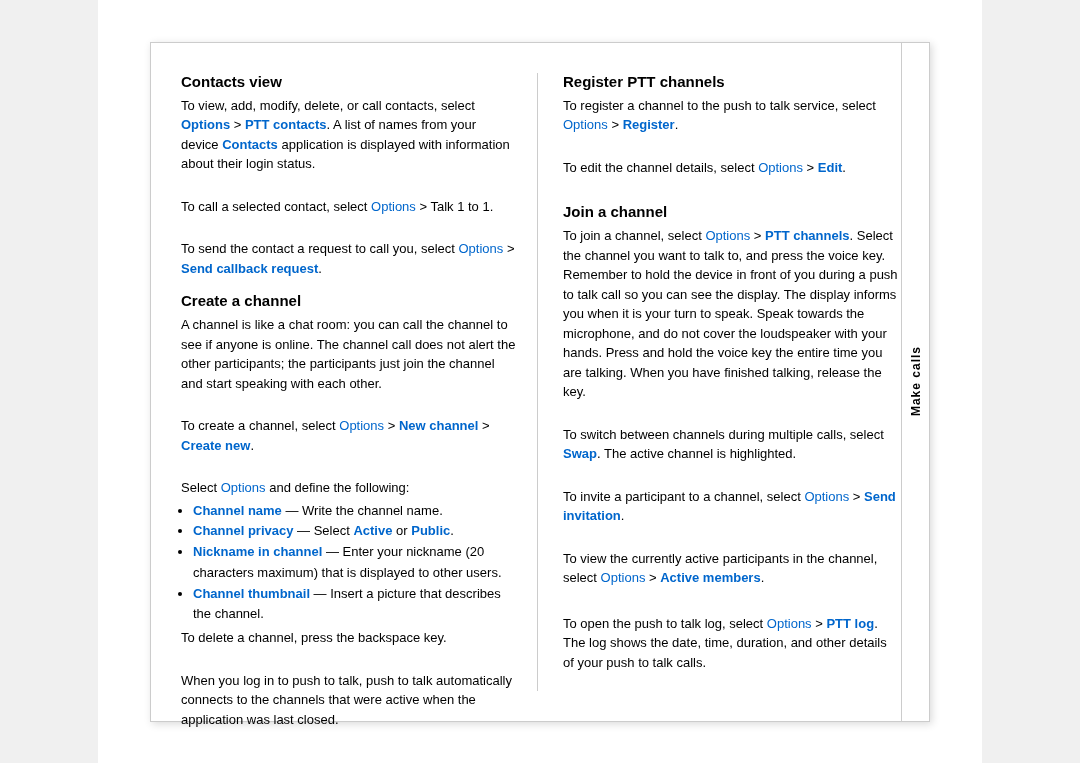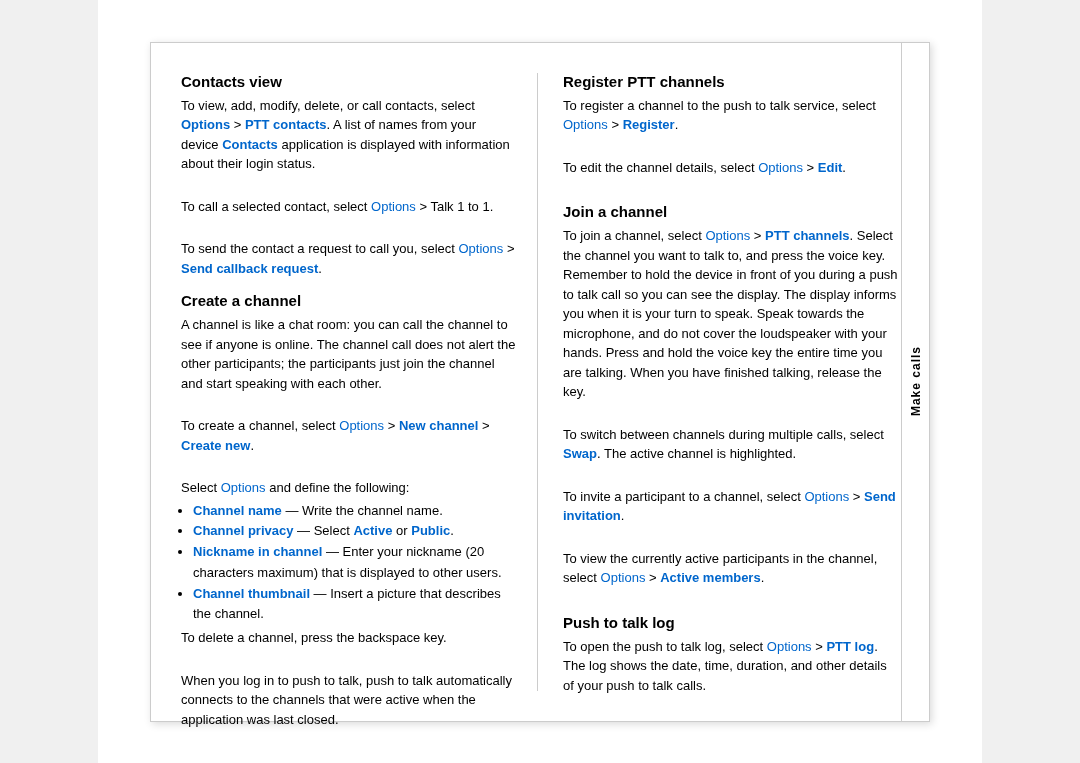--- a/index.html
+++ b/index.html
@@ -218,21 +218,20 @@
           </div>
           <div class="section-text para-gap">
             To invite a participant to a channel, select <a class="link">Options</a> &gt; <a class="link-bold">Send invitation</a>.
           </div>
           <div class="section-text para-gap">
             To view the currently active participants in the channel, select <a class="link">Options</a> &gt; <a class="link-bold">Active members</a>.
           </div>
         </div>
 
         <div class="section">
-          <div class="section-title">Push to talk log</div>
           <div class="section-text">
             To open the push to talk log, select <a class="link">Options</a> &gt; <a class="link-bold">PTT log</a>. The log shows the date, time, duration, and other details of your push to talk calls.
           </div>
         </div>
 
       </div>
     </div>
 
     <div class="sidebar-tab">
       <span class="sidebar-tab-text">Make calls</span>

